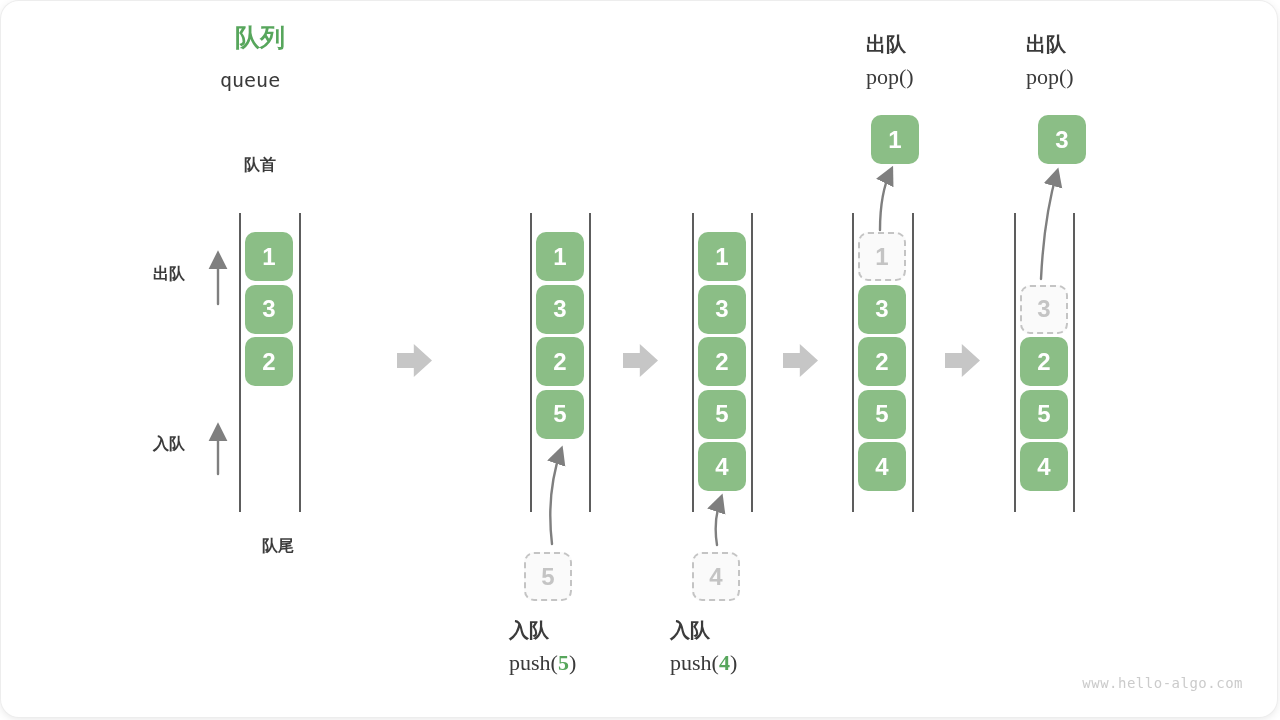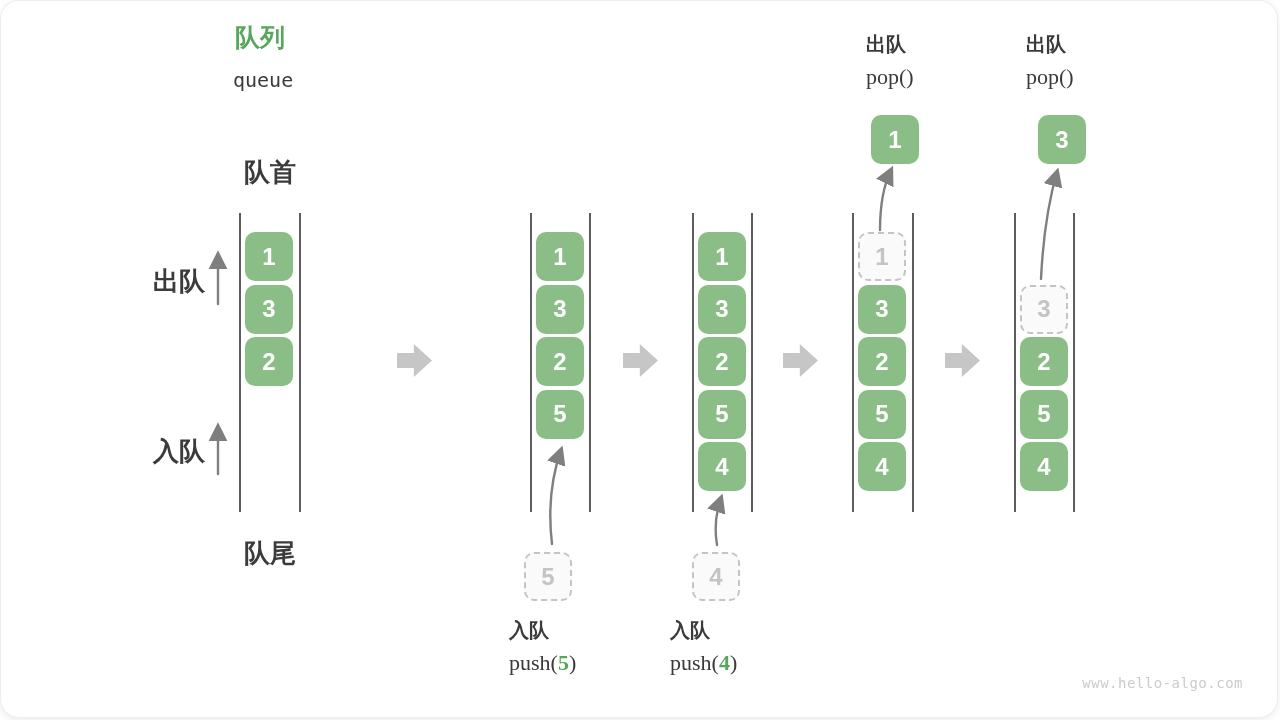--- a/index.html
+++ b/index.html
@@ -2,21 +2,21 @@
 <html style="--accent: #57A65C; --item-fill: #8BBE86; --ink: #3B3B3B;"><head>
 <meta charset="utf-8">
 <style>
   html,body{margin:0;padding:0;width:1280px;height:720px;background:#fff;
     font-family:"Liberation Sans","DejaVu Sans",sans-serif;}
   .card{position:absolute;left:1px;top:1px;width:1276px;height:716px;background:#fff;
     border-radius:18px;box-shadow:0 0 0 1px #ededed,0 2px 8px rgba(0,0,0,.10);overflow:hidden;}
   .abs{position:absolute;}
   .title-zh{font-size:25px;font-weight:bold;color:var(--accent);}
   .title-en{font-family:"DejaVu Sans Mono",monospace;font-size:20px;color:#3a3a3a;}
-  .lbl{font-size:26px;font-weight:bold;color:var(--ink);white-space:nowrap;}
+  .lbl{font-size:16px;font-weight:bold;color:var(--ink);white-space:nowrap;}
   .wall{position:absolute;width:1.5px;background:#5d5d5d;}
   .box{position:absolute;width:48px;height:49px;border-radius:10px;display:flex;
     align-items:center;justify-content:center;font-size:24px;font-weight:bold;box-sizing:border-box;}
   .box.filled{background:var(--item-fill);color:#fff;}
   .box.ghost{background:#fafafa;border:2px dashed #c4c4c4;color:#c4c4c4;}
   .blockarrow{position:absolute;top:343px;width:35px;height:33px;background:#c6c6c6;
     clip-path:polygon(0 27%,48% 27%,48% 0,100% 50%,48% 100%,48% 73%,0 73%);}
   .op{position:absolute;display:flex;flex-direction:column;gap:8px;}
   .op-zh{font-size:20px;font-weight:bold;color:var(--ink);line-height:24px;}
   .op-code{font-family:Liberation Serif, serif;font-size:22px;color:#3a3a3a;line-height:26px;}
@@ -40,24 +40,24 @@
       <path d="M217,303 L217,254" marker-end="url(#ah)"></path>
       <path d="M217,473 L217,426" marker-end="url(#ah)"></path>
       <path d="M551,543 Q545,492 560,449" marker-end="url(#ah)"></path>
       <path d="M716,544 Q712,520 720,497" marker-end="url(#ah)"></path>
       <path d="M879,229 Q879,192 890,169" marker-end="url(#ah)"></path>
       <path d="M1040,278 Q1043,216 1056,171" marker-end="url(#ah)"></path>
     </g>
   </svg>
 
   <div class="abs title-zh" style="left:234px;top:20px">队列</div>
-  <div class="abs title-en" style="left:232px;top:67px">queue</div>
+  <div class="abs title-en" style="left:219px;top:67px">queue</div>
 
   <div class="abs lbl" style="left:243px;top:154px">队首</div>
-  <div class="abs lbl" style="left:243px;top:535px">队尾</div>
+  <div class="abs lbl" style="left:261px;top:535px">队尾</div>
   <div class="abs lbl" style="left:152px;top:263px">出队</div>
   <div class="abs lbl" style="left:152px;top:433px">入队</div>
 
   <div id="stages">
       <div class="wall" style="left: 238px; top: 212px; height: 299px;"></div>
       <div class="wall" style="left: 298px; top: 212px; height: 299px;"></div>
       <div class="box filled" style="left: 244px; top: 231px;">1</div>
       <div class="box filled" style="left: 244px; top: 283.5px;">3</div>
       <div class="box filled" style="left: 244px; top: 336px;">2</div>
       <div class="wall" style="left: 529px; top: 212px; height: 299px;"></div>

